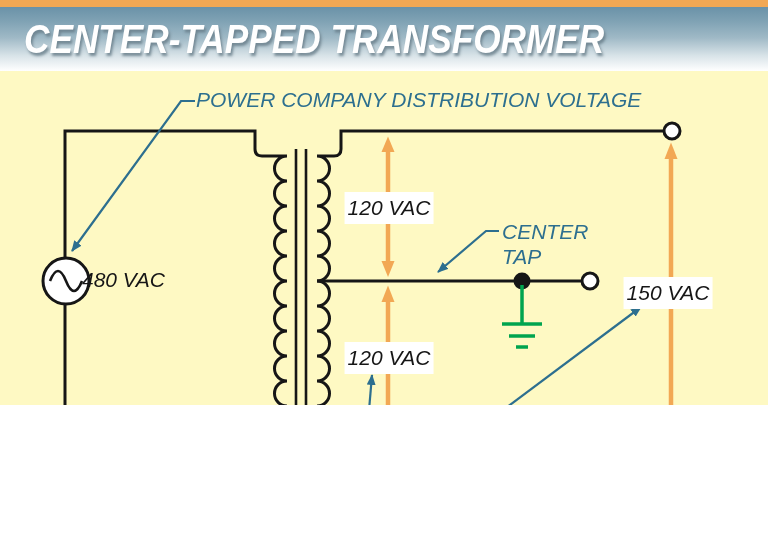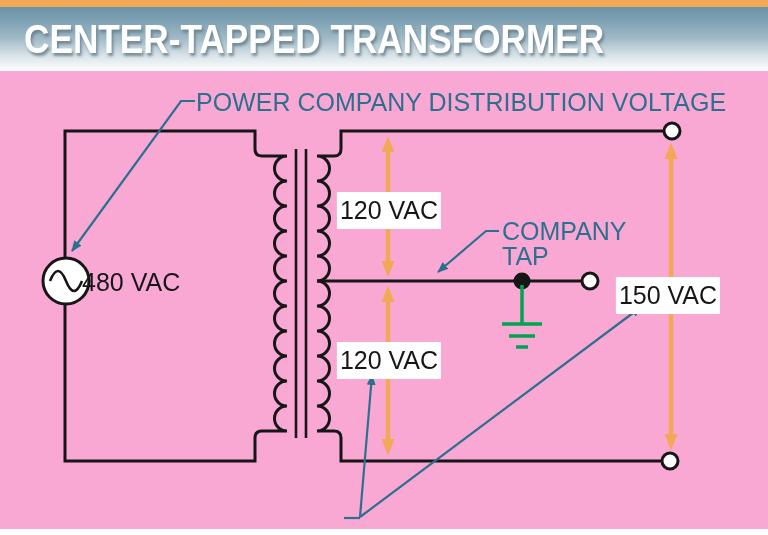--- a/index.html
+++ b/index.html
@@ -1,18 +1,19 @@
 <!DOCTYPE html>
 <html style="--orange: #F2A854; --teal: #2D6F8F; --green: #00A44F; --black: #161616;"><head>
 <meta charset="utf-8">
 <style>
   html,body{margin:0;padding:0;background:#ffffff;}
   .stage{
-    position:relative;width:768px;height:529px;overflow:hidden;background:#f9a8d4;
+    position:relative;width:768px;height:405px;overflow:hidden;background:#fef9c3;
     font-family:"Liberation Sans", sans-serif;
+    font-style:italic;
   }
   .topbar{position:absolute;left:0;top:0;width:768px;height:7px;background:var(--orange,#F2A854);}
   .banner{
     position:absolute;left:0;top:7px;width:768px;height:64px;
     background:linear-gradient(180deg,#6A92A8 0%,#7FA2B4 22%,#9FB9C6 48%,#D8E3E8 76%,#ffffff 100%);
     display:flex;align-items:center;
   }
   .banner h1{
     margin:0 0 0 24px;font-size:40px;font-weight:700;color:#ffffff;line-height:1;
     letter-spacing:0px;transform:scaleX(0.88);transform-origin:left center;
@@ -25,21 +26,21 @@
   .wire{stroke:var(--black,#161616);stroke-width:3;fill:none;}
   .wire-thin{stroke:var(--black,#161616);stroke-width:2.6;fill:none;}
   .node-open{fill:#ffffff;stroke:var(--black,#161616);stroke-width:3;}
   .node-dot{fill:var(--black,#161616);stroke:none;}
   .oshaft{stroke:var(--orange,#F2A854);stroke-width:4.5;fill:none;}
   .ohead{fill:var(--orange,#F2A854);stroke:none;}
   .gnd{stroke:var(--green,#00A44F);stroke-width:3.5;fill:none;}
   .lead{stroke:var(--teal,#2D6F8F);stroke-width:2.2;fill:none;}
   .lead-head{fill:var(--teal,#2D6F8F);}
 
-  .lbl{position:absolute;font-size:25px;line-height:1.15;color:#161616;white-space:nowrap;}
+  .lbl{position:absolute;font-size:21px;line-height:1.15;color:#161616;white-space:nowrap;}
   .teal{color:var(--teal,#2D6F8F);}
   .measure{background:#ffffff;padding:4px 3px;transform:translateX(-50%);}
   .rightalign{transform:translateX(-100%);text-align:right;}
   .multiline div{line-height:25px;}
 </style>
 </head>
 <body>
 
 <div class="stage">
 
@@ -121,19 +122,19 @@
 
     <div class="lbl" style="left:82px;top:268px;">480 VAC</div>
 
     <div class="lbl measure" style="left:389px;top:192px;">120 VAC</div>
 
     <div class="lbl measure" style="left:389px;top:342px;">120 VAC</div>
 
     <div class="lbl measure" style="left:668px;top:277px;">150 VAC</div>
 
     <div class="lbl teal multiline" style="left:502px;top:219px;">
-      <div>COMPANY</div>
+      <div>CENTER</div>
       <div>TAP</div>
     </div>
 
 
   </div>
 </div>
 
 </body></html>

